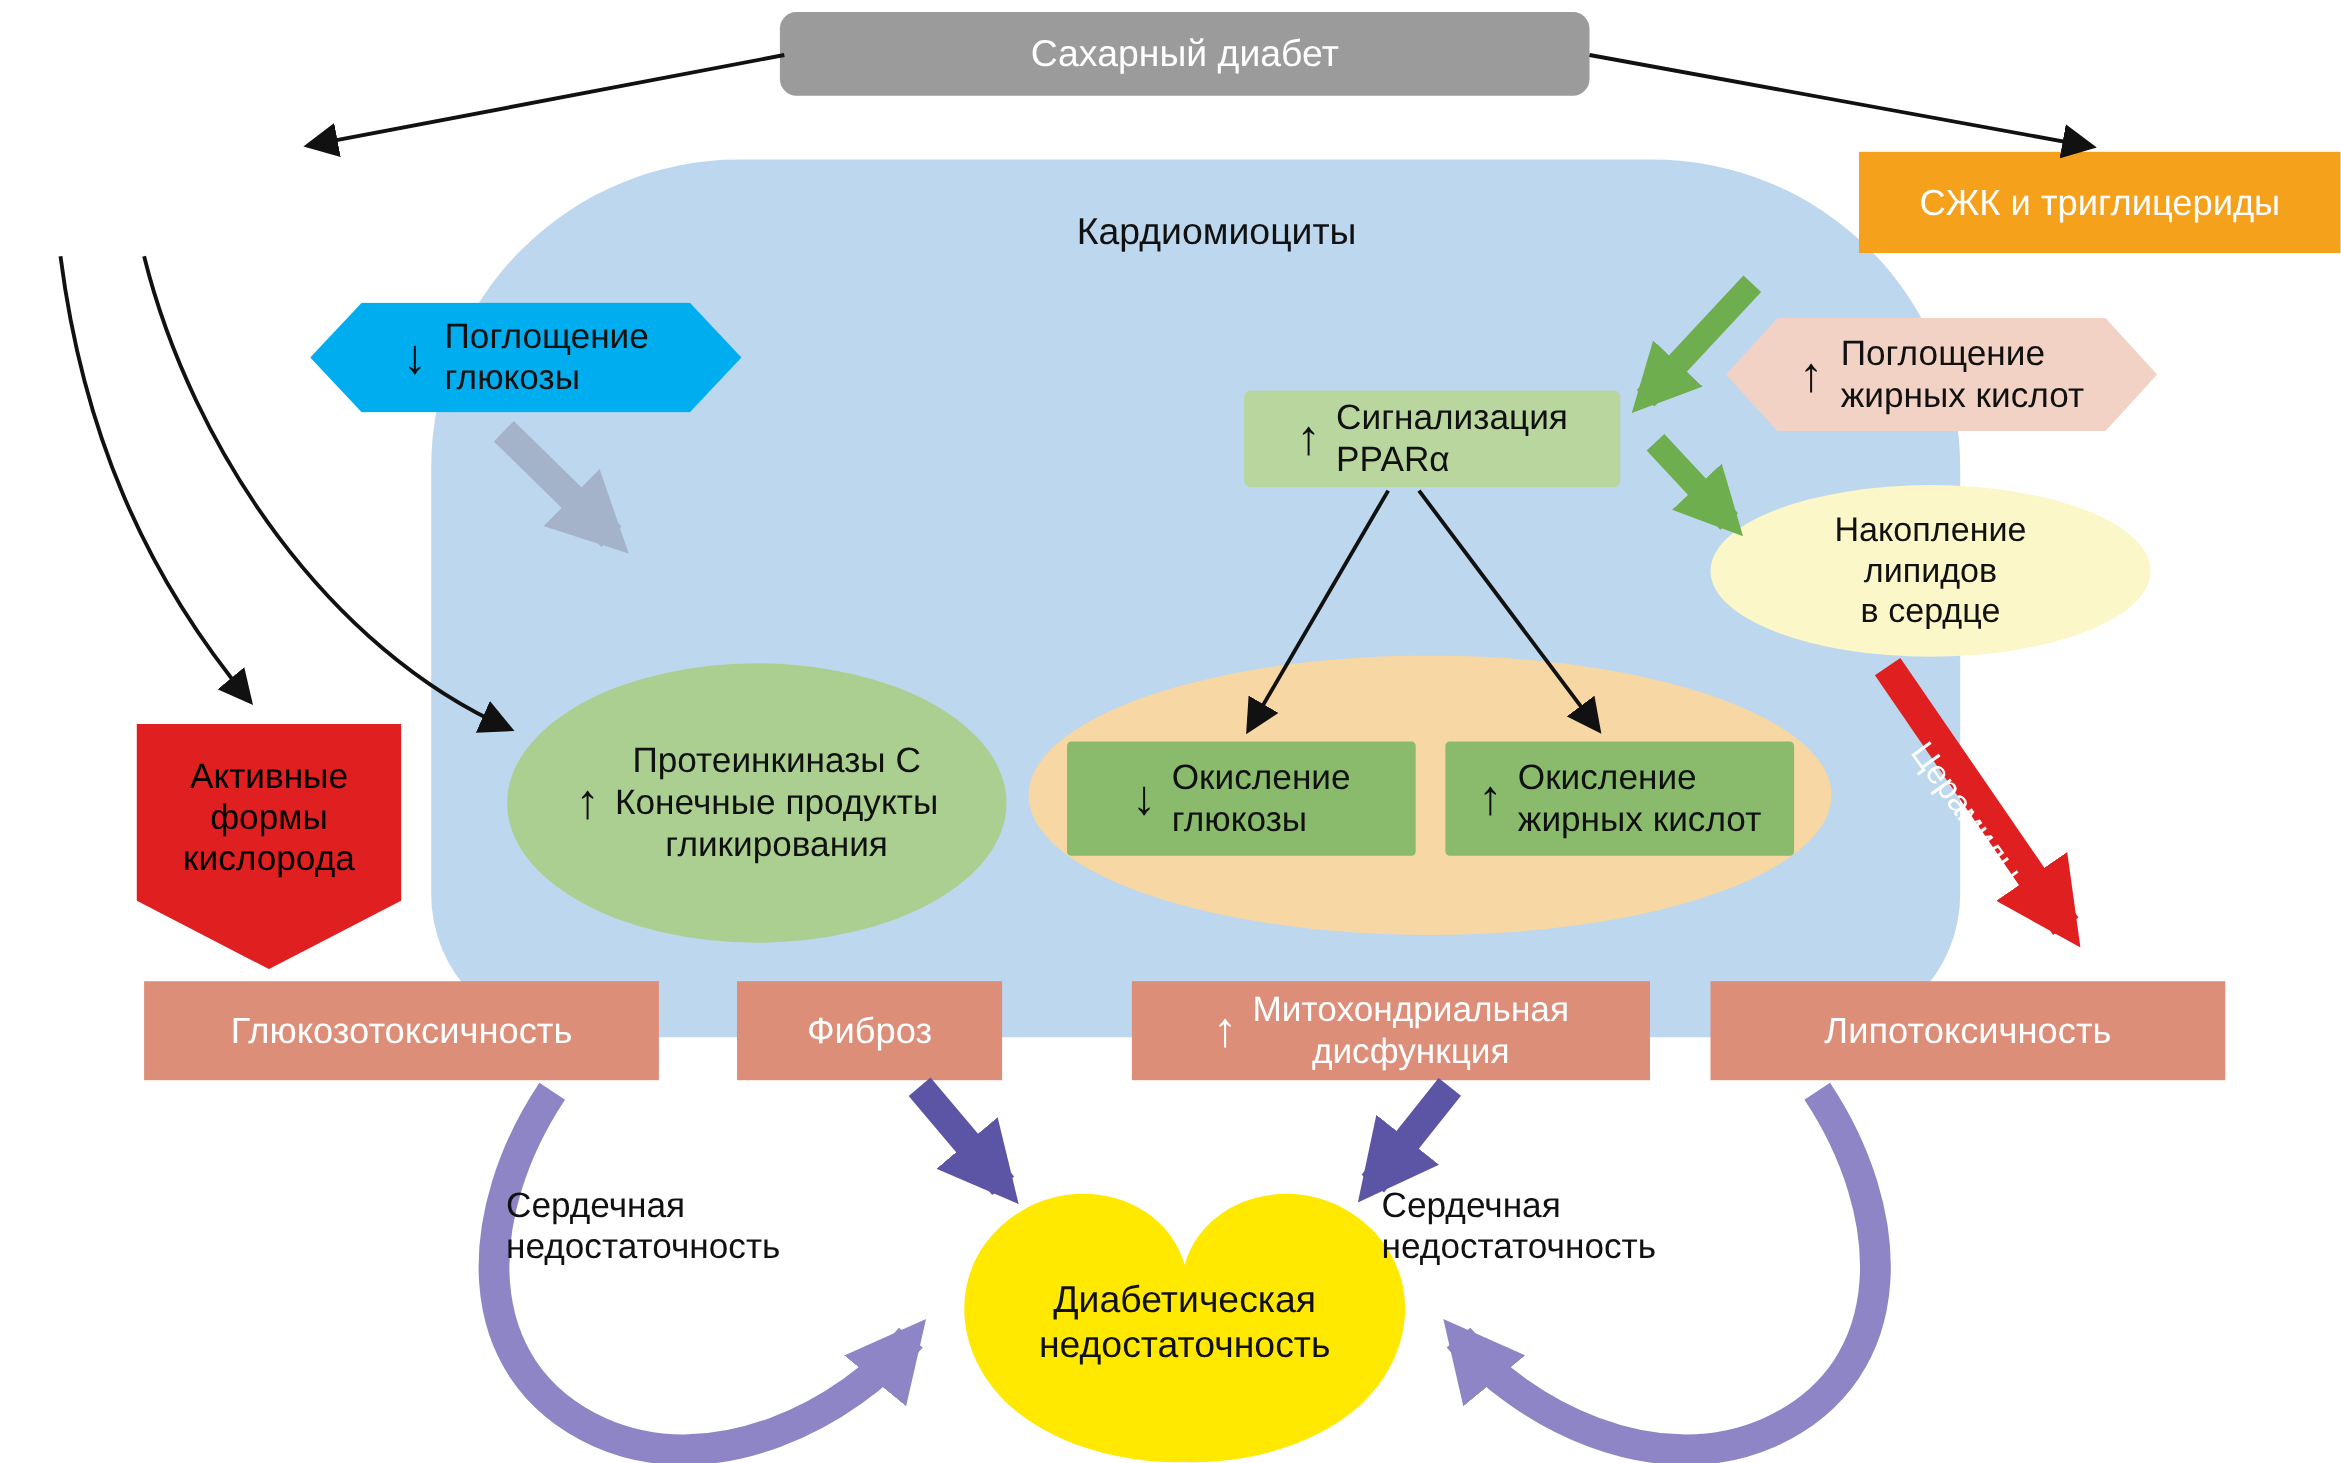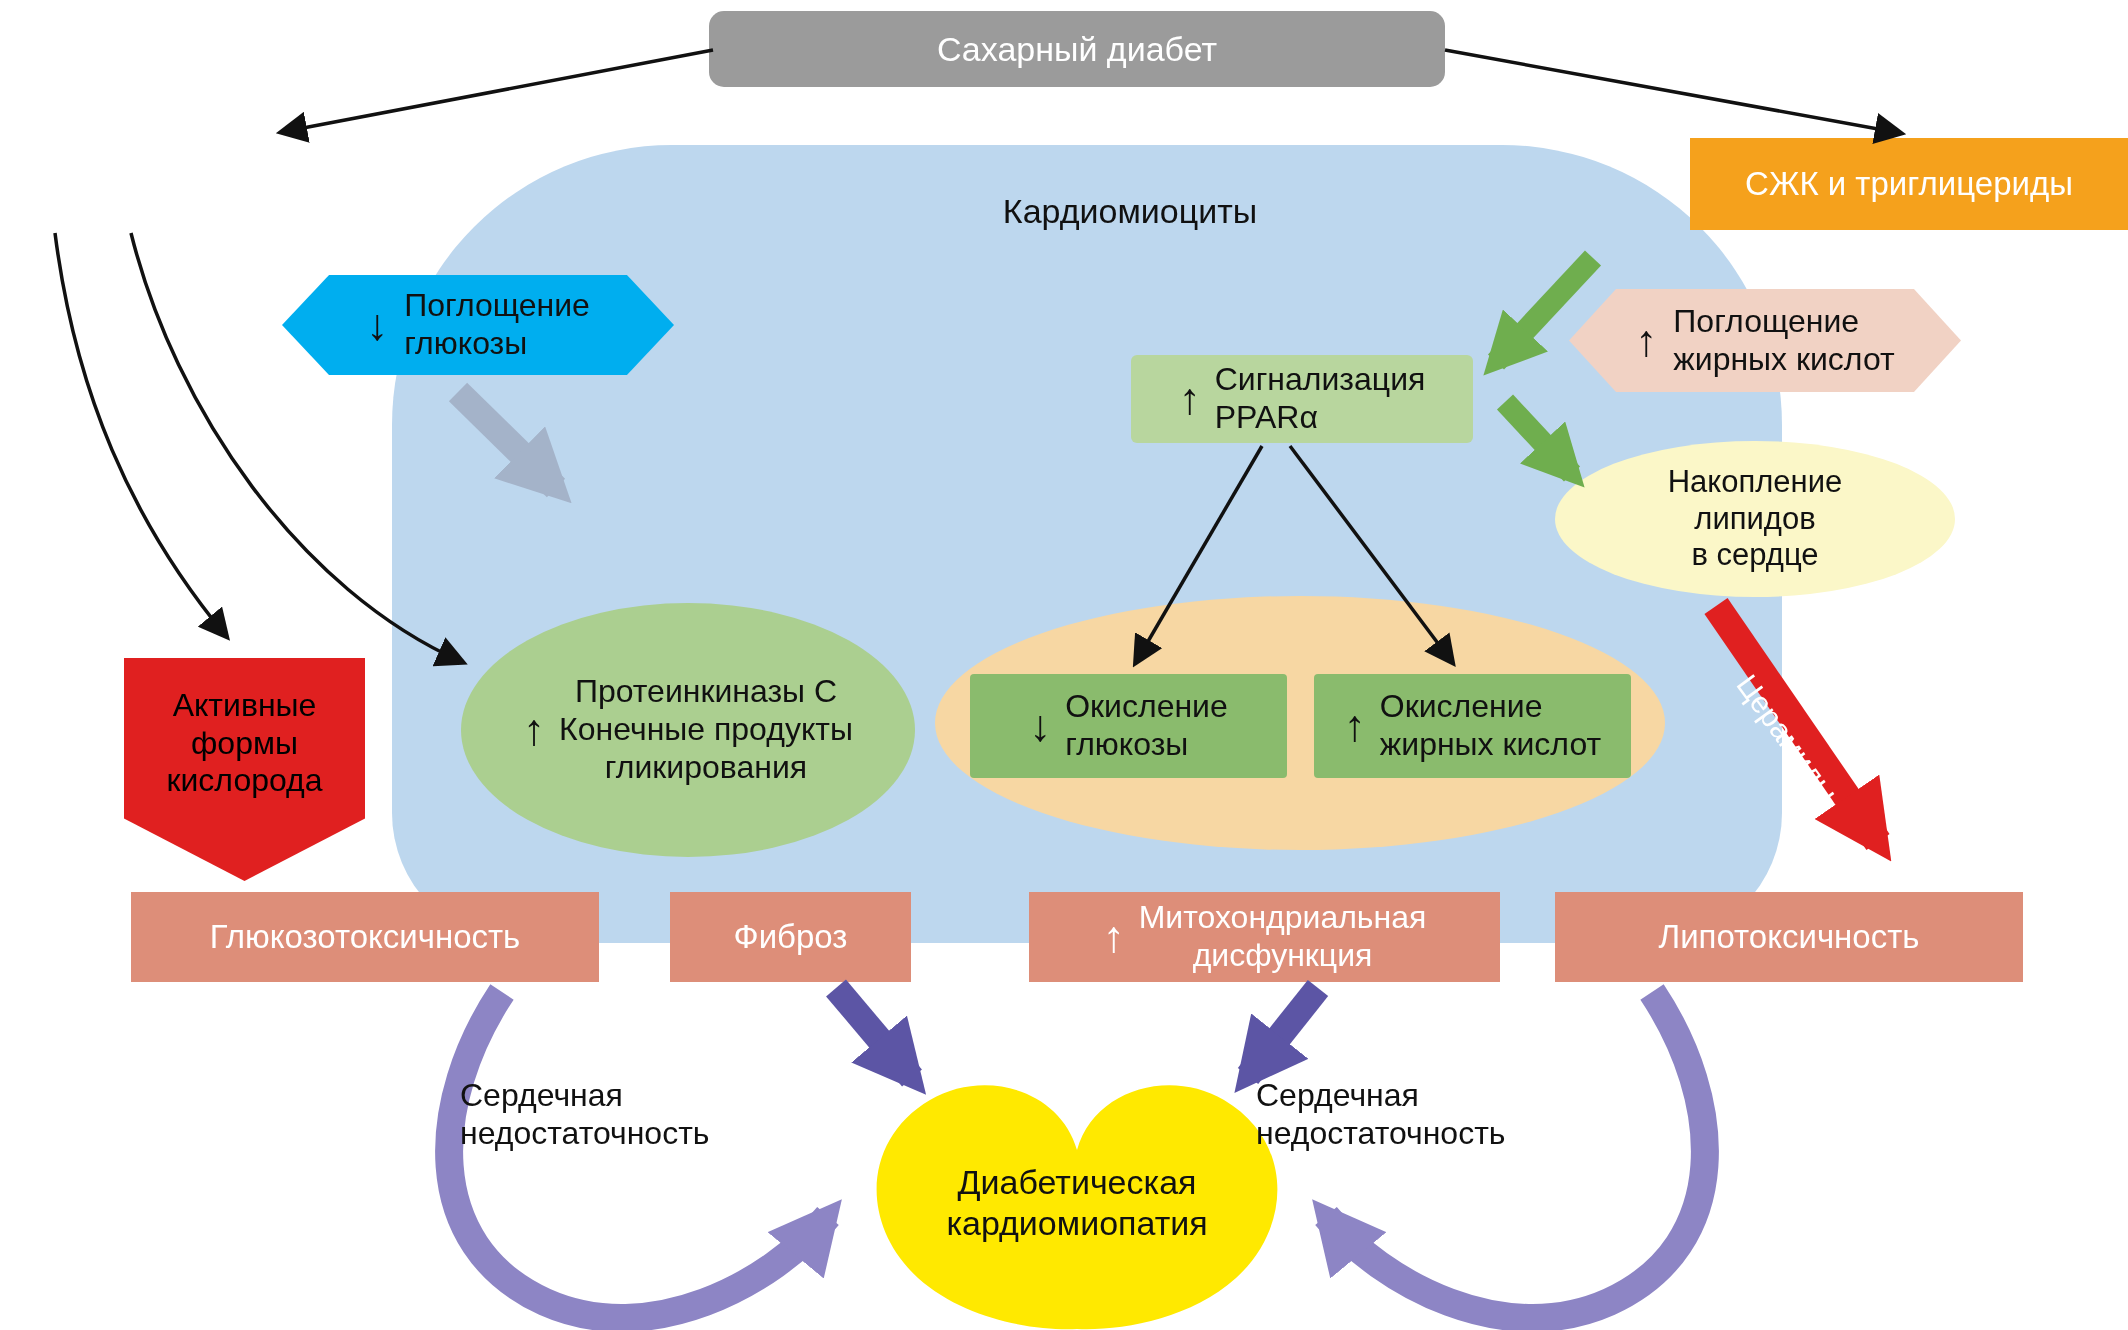--- a/index.html
+++ b/index.html
@@ -6,21 +6,21 @@
   html,body{margin:0;padding:0;background:#fff}
   .stage{position:relative;width:2128px;height:1330px;overflow:hidden;background:#fff;
          font-family:"Liberation Sans","DejaVu Sans",sans-serif;color:#111}
   .node{position:absolute;display:flex;align-items:center;justify-content:center;
         text-align:center;font-size:33px;box-sizing:border-box;line-height:1.18}
   .lbl{white-space:pre-line;line-height:1.18}
   .glyph{font-size:44px;line-height:1;font-weight:400}
 
   .cell{position:absolute;left:392px;top:145px;width:1390px;height:798px;
         background:var(--cell-blue);border-radius:280px 280px 130px 130px}
-  .cell-title{position:absolute;left:930px;top:192px;width:400px;text-align:center;font-size:34px}
+  .cell-title{position:absolute;left:906px;top:192px;width:400px;text-align:center;font-size:34px}
 
   .title-box{left:709px;top:11px;width:736px;height:76px;background:var(--title-gray);
              border-radius:15px;color:#fff;font-size:34px}
   .hyper{left:0;top:138px;width:468px;height:92px;background:var(--hyperglycemia-blue);color:#fff}
   .ffa{left:1690px;top:138px;width:438px;height:92px;background:var(--ffa-orange);color:#fff}
 
   .hex{gap:16px;text-align:left;clip-path:polygon(0% 50%,12% 0%,88% 0%,100% 50%,88% 100%,12% 100%)}
   .hex-cyan{left:282px;top:275px;width:392px;height:100px;background:var(--cyan);font-size:32px}
   .hex-pink{left:1569px;top:289px;width:392px;height:103px;background:var(--pink);font-size:32px}
 
@@ -185,15 +185,15 @@
     <path class="ln-lpurple" d="M 502 992 C 430 1100 420 1245 545 1302 C 650 1349 772 1284 828 1216" marker-end="url(#ah-lpurple)"></path>
     <path class="ln-lpurple" d="M 1652 992 C 1724 1100 1734 1245 1609 1302 C 1504 1349 1382 1284 1326 1216" marker-end="url(#ah-lpurple)"></path>
   </svg>
 
   <div class="ceramides">Церамиды</div>
   <div class="hf hf-left">Сердечная
 недостаточность</div>
   <div class="hf hf-right">Сердечная
 недостаточность</div>
   <div class="heart-label">Диабетическая
-кардиомиопатия</div>
+недостаточность</div>
 
 </div>
 
 </body></html>

